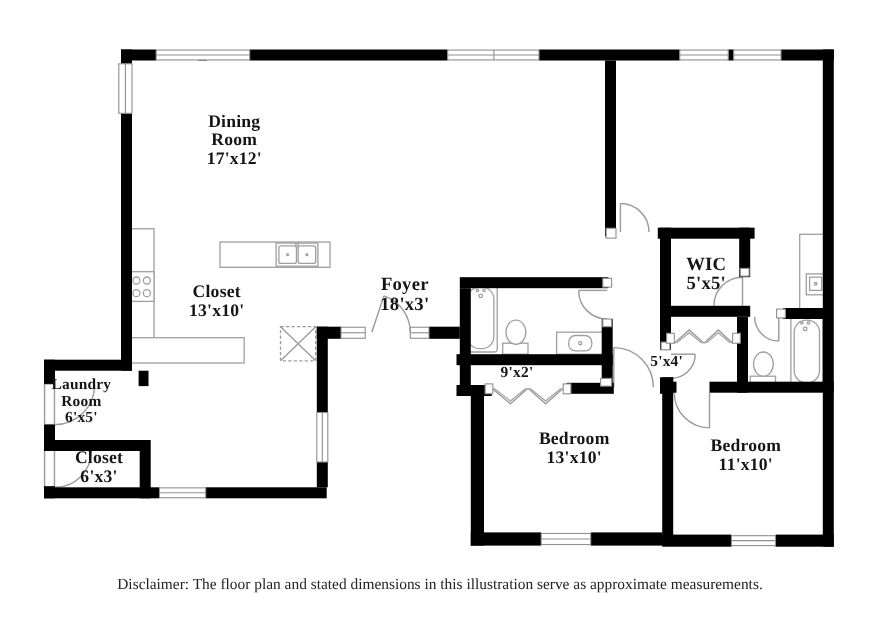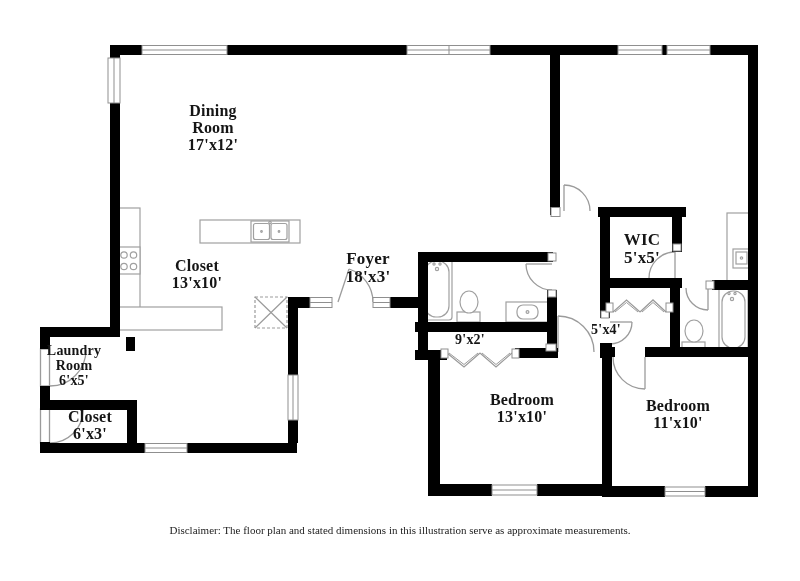--- a/index.html
+++ b/index.html
@@ -10,21 +10,21 @@
               font-weight:bold;color:#151515;line-height:1.06;letter-spacing:.2px;}
   .room-label span{display:block;}
   .fs16{font-size:16px;}
   .fs15{font-size:17px;}
   .fs14{font-size:14px;}
   .fs13{font-size:16px;}
   .w72{width:74px;margin:0 auto;}
   .w92{width:96px;margin:0 auto;}
   .w80{width:80px;margin:0 auto;}
   #footer{position:absolute;left:0;top:524px;width:800px;text-align:center;
-          color:#222;font-size:11px;line-height:1.18;}
+          color:#222;font-size:14px;line-height:1.18;}
   #footer div{white-space:nowrap;}
 </style>
 </head>
 <body>
 
 <div id="stage">
 
 <svg id="plan-svg" width="800" height="581" viewBox="0 0 800 581">
 
   <g fill="#ffffff" stroke="#a0a0a0" stroke-width="1.2">

